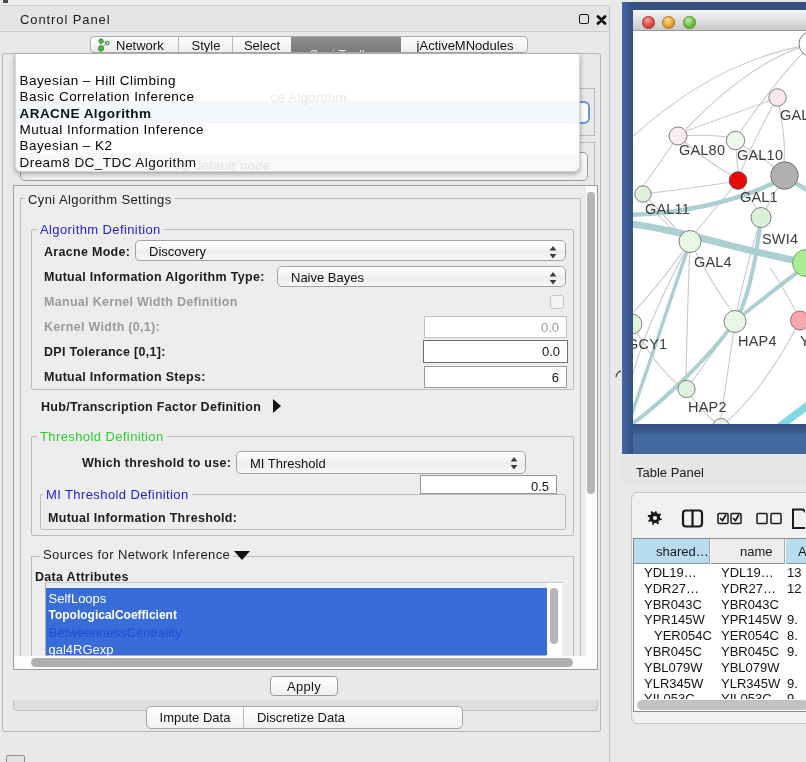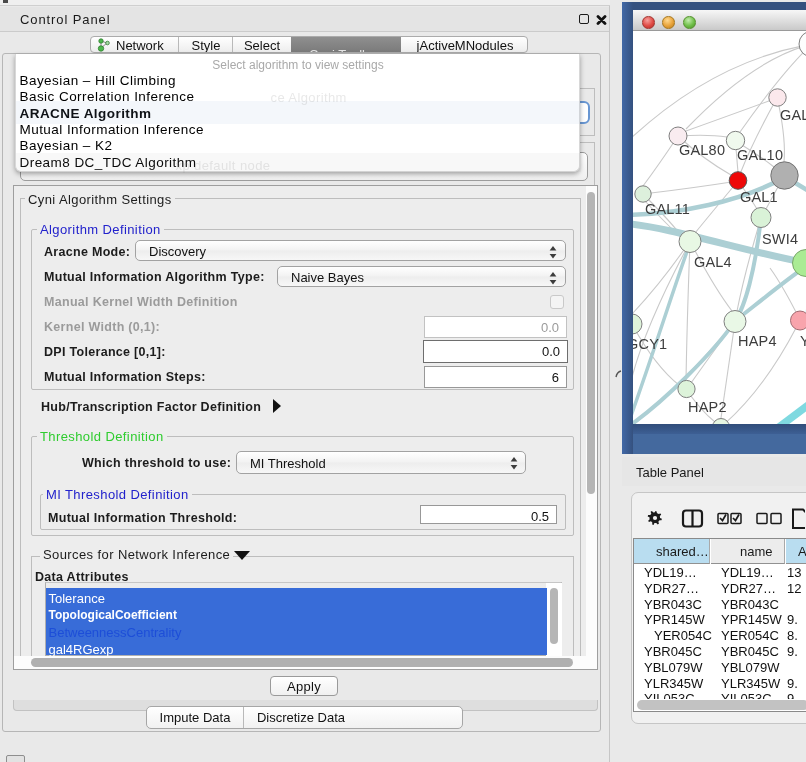--- a/index.html
+++ b/index.html
@@ -91,33 +91,33 @@
   <span class="ctext" style="top:4px;">MI Threshold</span>
   <svg class="abs" style="right:7px;top:5px;" width="8" height="13" viewBox="0 0 8 13">
     <path d="M4 0 L7.4 4.6 L0.6 4.6 Z" fill="#3c3c3c"></path>
       <path d="M4 12.6 L0.6 8 L7.4 8 Z" fill="#3c3c3c"></path>
   </svg>
 </div>
 
 <div class="gbox" style="left:40px;top:494px;width:526px;height:36px;"></div>
 <div class="gtitle" style="left:43px;top:487px;color:#2222cc;">MI Threshold Definition</div>
 <div class="lbl" style="left:48px;top:511px;">Mutual Information Threshold:</div>
-<div class="field" style="left:420px;top:505px;width:137px;height:19px;">0.5</div>
+<div class="field" style="left:420px;top:475px;width:137px;height:19px;">0.5</div>
 
 <div class="abs" style="left:31px;top:556px;width:543px;height:101px;border:1px solid #bdbdbd;border-bottom:none;"></div>
 <div class="gtitle" style="left:40px;top:547px;color:#1c1c1c;">Sources for Network Inference</div>
 <svg class="abs" style="left:234px;top:551px;" width="16" height="9" viewBox="0 0 16 9">
     <path d="M0 0 L16 0 L8 9 Z" fill="#111"></path>
   </svg>
 <div class="lbl" style="left:35px;top:570px;font-size:12.5px;">Data Attributes</div>
 
 <div class="abs" style="left:45px;top:582px;width:517px;height:74px;border:1px solid #b0b0b0;border-top-color:#c6c6c6;background:#ececec;">
   <div class="abs" style="left:500px;top:0;width:16px;height:73px;background:#fff;"></div>
   <div class="abs" style="left:0;top:5px;width:501px;height:67px;background:#386cd8;"></div>
-  <div class="abs" style="left:2.5px;top:7.5px;color:#fff;font-size:13px;">Tolerance</div>
+  <div class="abs" style="left:2.5px;top:7.5px;color:#fff;font-size:13px;">SelfLoops</div>
   <div class="abs" style="left:2.5px;top:24.8px;color:#fff;font-size:12px;font-weight:bold;">TopologicalCoefficient</div>
   <div class="abs" style="left:2.5px;top:42.1px;color:#1d4ed8;font-size:13px;">BetweennessCentrality</div>
   <div class="abs" style="left:2.5px;top:59.4px;color:#fff;font-size:13px;">gal4RGexp</div>
   <div class="abs" style="left:504px;top:5px;width:8px;height:56px;background:#b5b5b5;border-radius:4px;"></div>
 </div>
 
 <div class="abs" style="left:14px;top:656px;width:572px;height:13px;background:#fcfcfc;"></div>
 <div class="abs" style="left:31px;top:658px;width:542px;height:9px;background:#b0b0b0;border-radius:4.5px;"></div>
 
 <div class="abs" style="left:586px;top:186px;width:11px;height:483px;background:#fcfcfc;"></div>
@@ -140,21 +140,20 @@
   <div class="abs" style="left:310px;top:0;width:128px;height:17px;font-size:13px;color:#111;text-align:center;padding-top:1px;">jActiveMNodules</div>
 </div>
 <svg class="abs" style="left:97px;top:38px;" width="14" height="14" viewBox="0 0 14 14">
   <path d="M4 3 L10 5 M4 10 L10 5 M4 3 L4 10" stroke="#8a8a8a" stroke-width="1"></path>
   <circle cx="4" cy="3" r="2.2" fill="#4db84d" stroke="#2e7d2e" stroke-width="0.8"></circle>
   <circle cx="4" cy="10.5" r="2.7" fill="#4db84d" stroke="#2e7d2e" stroke-width="0.8"></circle>
   <circle cx="10.5" cy="5" r="1.8" fill="#a8d8a8" stroke="#2e7d2e" stroke-width="0.8"></circle>
 </svg>
 
 <div class="abs" style="left:14.5px;top:54px;width:565.5px;height:118px;background:#fff;border-radius:0 0 6px 6px;box-shadow:0 2px 5px rgba(0,0,0,0.35);border:1px solid #d8d8d8;border-top:none;">
-  <div class="abs" style="left:0;top:4px;width:565px;text-align:center;font-size:12px;color:#a9a9a9;">Select algorithm to view settings</div>
   <div class="pit" style="top:19px;">Bayesian – Hill Climbing</div>
   <div class="pit" style="top:35.3px;">Basic Correlation Inference</div>
   <div class="pit" style="top:51.6px;font-weight:bold;">ARACNE Algorithm</div>
   <div class="pit" style="top:67.9px;">Mutual Information Inference</div>
   <div class="pit" style="top:84.2px;">Bayesian – K2</div>
   <div class="pit" style="top:100.5px;">Dream8 DC_TDC Algorithm</div>
   <div class="abs" style="left:0;top:47px;width:565px;height:23px;background:rgba(150,175,215,0.10);"></div>
   <div class="abs" style="left:0;top:99px;width:565px;height:19px;background:rgba(160,160,160,0.07);"></div>
   <div class="abs" style="left:255px;top:36px;font-size:13px;color:rgba(130,130,130,0.18);letter-spacing:0.4px;">ce Algorithm</div>
   <div class="abs" style="left:160px;top:104px;font-size:13px;color:rgba(130,130,130,0.18);letter-spacing:0.4px;">xp default node</div>

